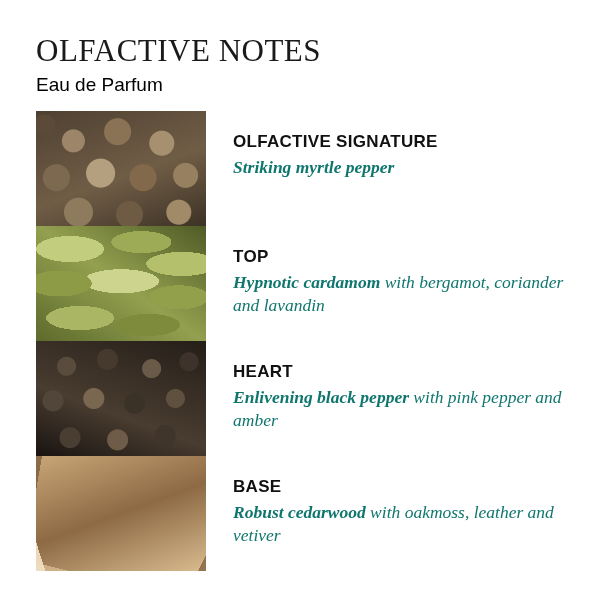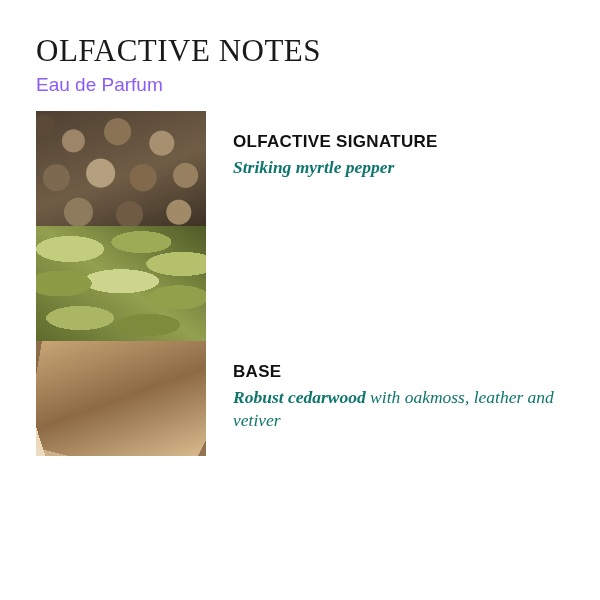--- a/index.html
+++ b/index.html
@@ -28,21 +28,21 @@
     font-size: 31px;
     letter-spacing: 0.5px;
     color: #1a1a1a;
     font-weight: 400;
     line-height: 1.1;
     margin: 0 0 6px 0;
   }
   .subtitle {
     font-family: "Liberation Sans", sans-serif;
     font-size: 19px;
-    color: #8b5cf6;
+    color: #000000;
     font-weight: 400;
     margin: 0;
     line-height: 1.2;
   }
   .notes {
     margin-top: 14px;
   }
   .note-row {
     display: flex;
     align-items: flex-start;
@@ -167,22 +167,35 @@
       <div class="note-text">
         <p class="note-label">OLFACTIVE SIGNATURE</p>
         <p class="note-desc"><span class="lead">Striking myrtle pepper</span><span class="rest"></span></p>
       </div>
     </div>
 
     <div class="note-row">
       <div class="thumb">
         <div class="tex tex-cardamom"></div>
       </div>
-    </div>
-
+      <div class="note-text">
+        <p class="note-label">TOP</p>
+        <p class="note-desc"><span class="lead">Hypnotic cardamom</span><span class="rest"> with bergamot, coriander and lavandin</span></p>
+      </div>
+    </div>
+
+    <div class="note-row">
+      <div class="thumb">
+        <div class="tex tex-blackpepper"></div>
+      </div>
+      <div class="note-text">
+        <p class="note-label">HEART</p>
+        <p class="note-desc"><span class="lead">Enlivening black pepper</span><span class="rest"> with pink pepper and amber</span></p>
+      </div>
+    </div>
 
     <div class="note-row">
       <div class="thumb">
         <div class="tex tex-cedar"></div>
       </div>
       <div class="note-text">
         <p class="note-label">BASE</p>
         <p class="note-desc"><span class="lead">Robust cedarwood</span><span class="rest"> with oakmoss, leather and vetiver</span></p>
       </div>
     </div>

